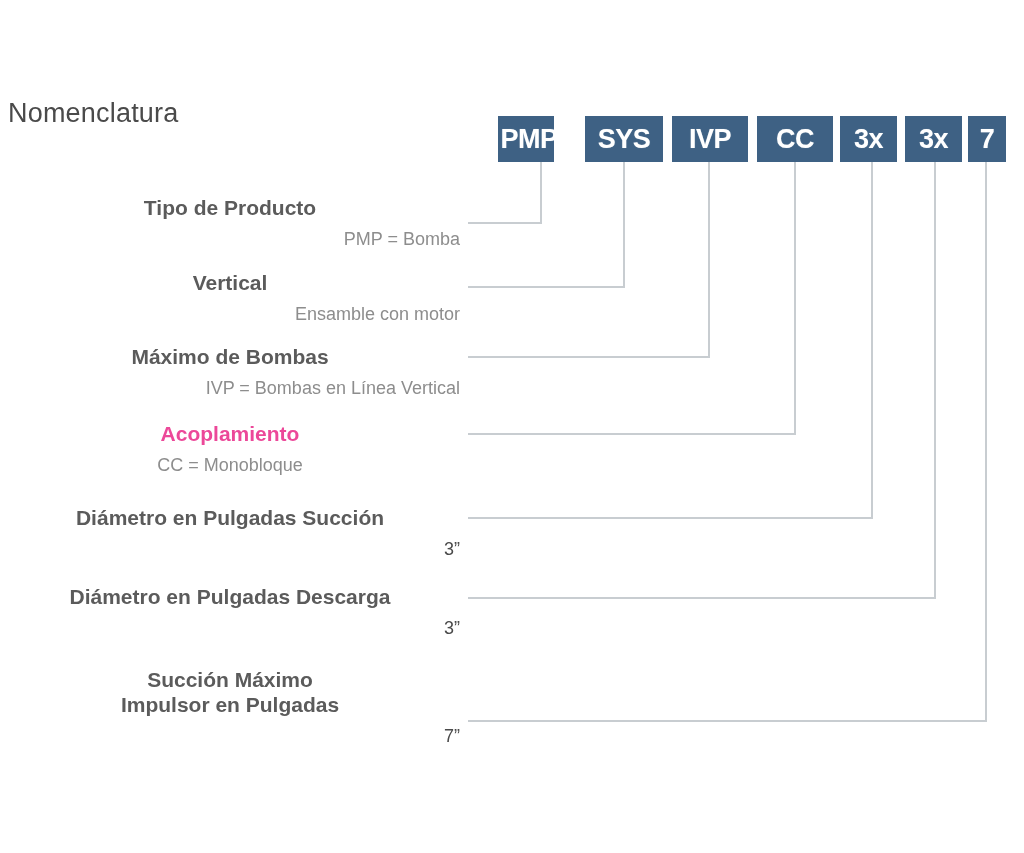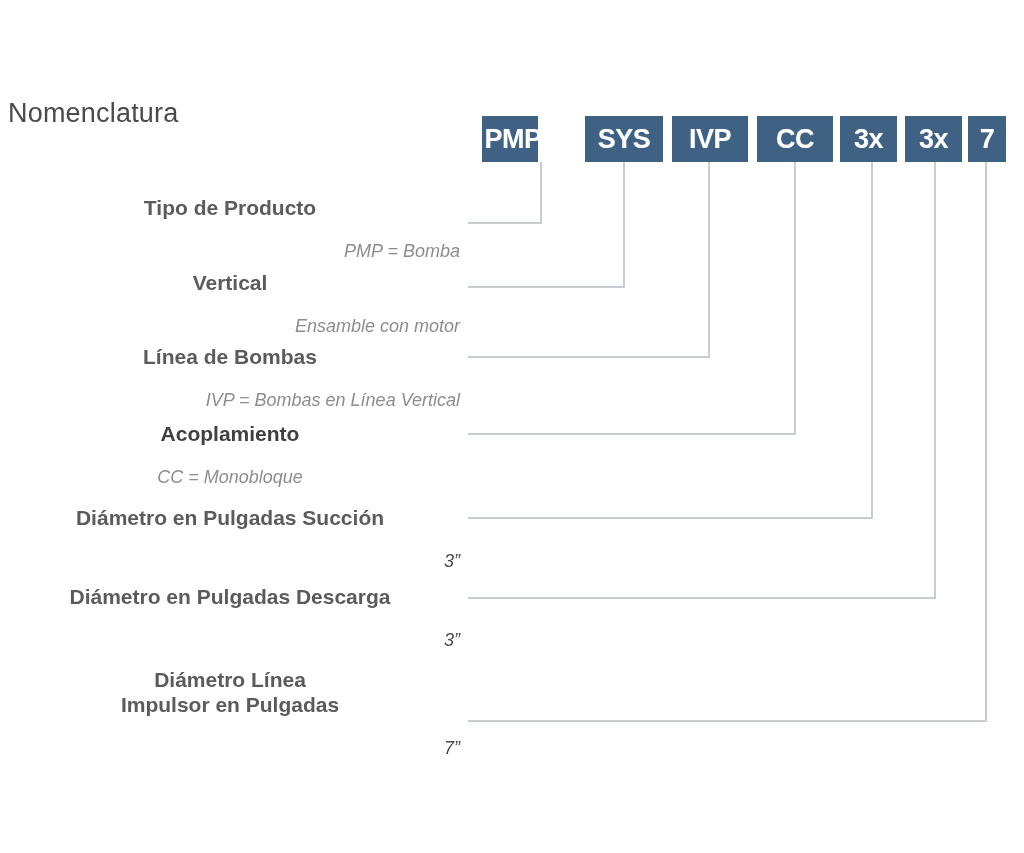--- a/index.html
+++ b/index.html
@@ -74,42 +74,41 @@
   .label-title {
     font-size: 21px;
     font-weight: 700;
     color: #5b5b5b;
     line-height: 1.18;
     white-space: nowrap;
     text-align: center;
   }
   .label-sub {
     font-size: 18px;
-    font-style: italic;
     font-weight: 400;
     color: #8d8d8d;
     line-height: 1.35;
-    margin-top: 18px;
+    margin-top: 6px;
     white-space: nowrap;
     text-align: right;
   }
   .label-sub.dark {
     color: #4a4a4a;
     font-weight: 500;
   }
 </style>
 </head>
 <body>
 
 <div id="page">
 
   <div id="page-title">Nomenclatura</div>
 
   <div id="code-row">
-      <div class="code-box" style="left: 482px; width: 56px; background: rgb(62, 97, 132); color: rgb(255, 255, 255); padding-left: 6px;">PMP</div>
+      <div class="code-box" style="left: 498px; width: 56px; background: rgb(62, 97, 132); color: rgb(255, 255, 255); padding-left: 6px;">PMP</div>
       <div class="code-box" style="left: 585px; width: 78px; background: rgb(62, 97, 132); color: rgb(255, 255, 255);">SYS</div>
       <div class="code-box" style="left: 672px; width: 76px; background: rgb(62, 97, 132); color: rgb(255, 255, 255);">IVP</div>
       <div class="code-box" style="left: 757px; width: 76px; background: rgb(62, 97, 132); color: rgb(255, 255, 255);">CC</div>
       <div class="code-box" style="left: 840px; width: 57px; background: rgb(62, 97, 132); color: rgb(255, 255, 255);">3x</div>
       <div class="code-box" style="left: 905px; width: 57px; background: rgb(62, 97, 132); color: rgb(255, 255, 255);">3x</div>
       <div class="code-box" style="left: 968px; width: 38px; background: rgb(62, 97, 132); color: rgb(255, 255, 255);">7</div>
     </div>
 
   <svg id="connectors" viewBox="0 0 1024 853" width="1024" height="853" aria-hidden="true">
       <path d="M 541 162 L 541 223 L 468 223" fill="none" stroke="#c8cdd1" stroke-width="2"></path>
@@ -124,37 +123,37 @@
   <div id="labels">
       <div class="label-block" style="top: 196px; width: 460px;">
         <div class="label-title" style="color: rgb(91, 91, 91);">Tipo de Producto</div>
         <div class="label-sub" style="color: rgb(141, 141, 141);">PMP = Bomba</div>
       </div>
       <div class="label-block" style="top: 271px; width: 460px;">
         <div class="label-title" style="color: rgb(91, 91, 91);">Vertical</div>
         <div class="label-sub" style="color: rgb(141, 141, 141);">Ensamble con motor</div>
       </div>
       <div class="label-block" style="top: 345px; width: 460px;">
-        <div class="label-title" style="color: rgb(91, 91, 91);">Línea de Bombas</div>
+        <div class="label-title" style="color: rgb(91, 91, 91);">Máximo de Bombas</div>
         <div class="label-sub" style="color: rgb(141, 141, 141);">IVP = Bombas en Línea Vertical</div>
       </div>
       <div class="label-block" style="top: 422px; width: 460px;">
-        <div class="label-title" style="color: #404040;">Acoplamiento</div>
+        <div class="label-title" style="color: #ec4899;">Acoplamiento</div>
         <div class="label-sub" style="color: rgb(141, 141, 141); text-align: center;">CC = Monobloque</div>
       </div>
       <div class="label-block" style="top: 506px; width: 460px;">
         <div class="label-title" style="color: rgb(91, 91, 91);">Diámetro en Pulgadas Succión</div>
         <div class="label-sub dark">3”</div>
       </div>
       <div class="label-block" style="top: 585px; width: 460px;">
         <div class="label-title" style="color: rgb(91, 91, 91);">Diámetro en Pulgadas Descarga</div>
         <div class="label-sub dark">3”</div>
       </div>
       <div class="label-block" style="top: 668px; width: 460px;">
         <div class="label-title" style="color: rgb(91, 91, 91);">
-          <div>Diámetro Línea</div>
+          <div>Succión Máximo</div>
           <div>Impulsor en Pulgadas</div>
         </div>
         <div class="label-sub dark">7”</div>
       </div>
     </div>
 
 </div>
 
 </body></html>

